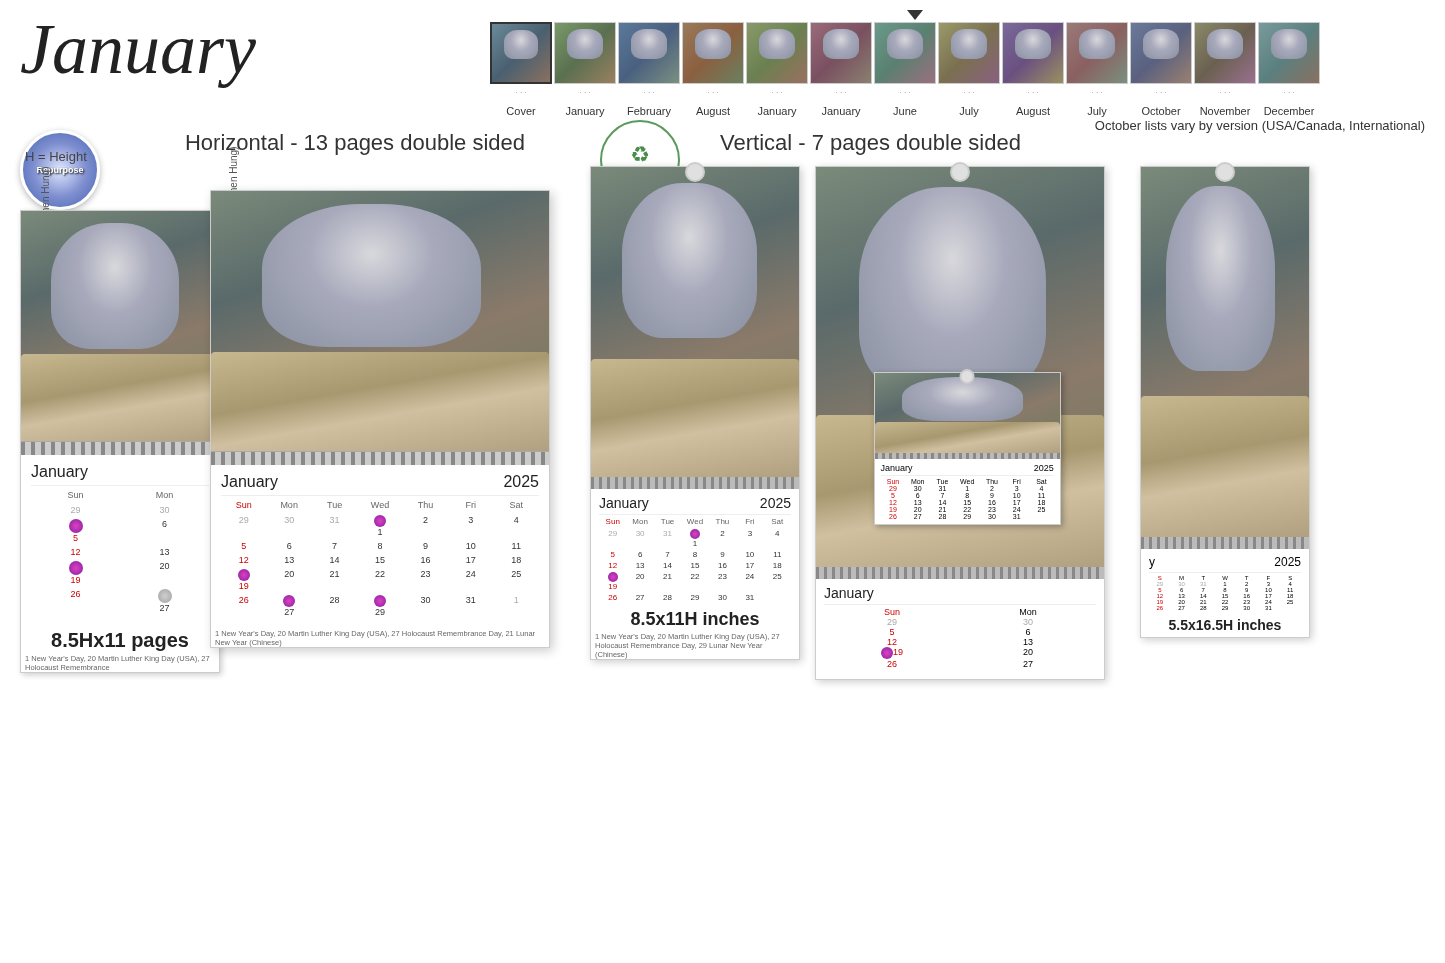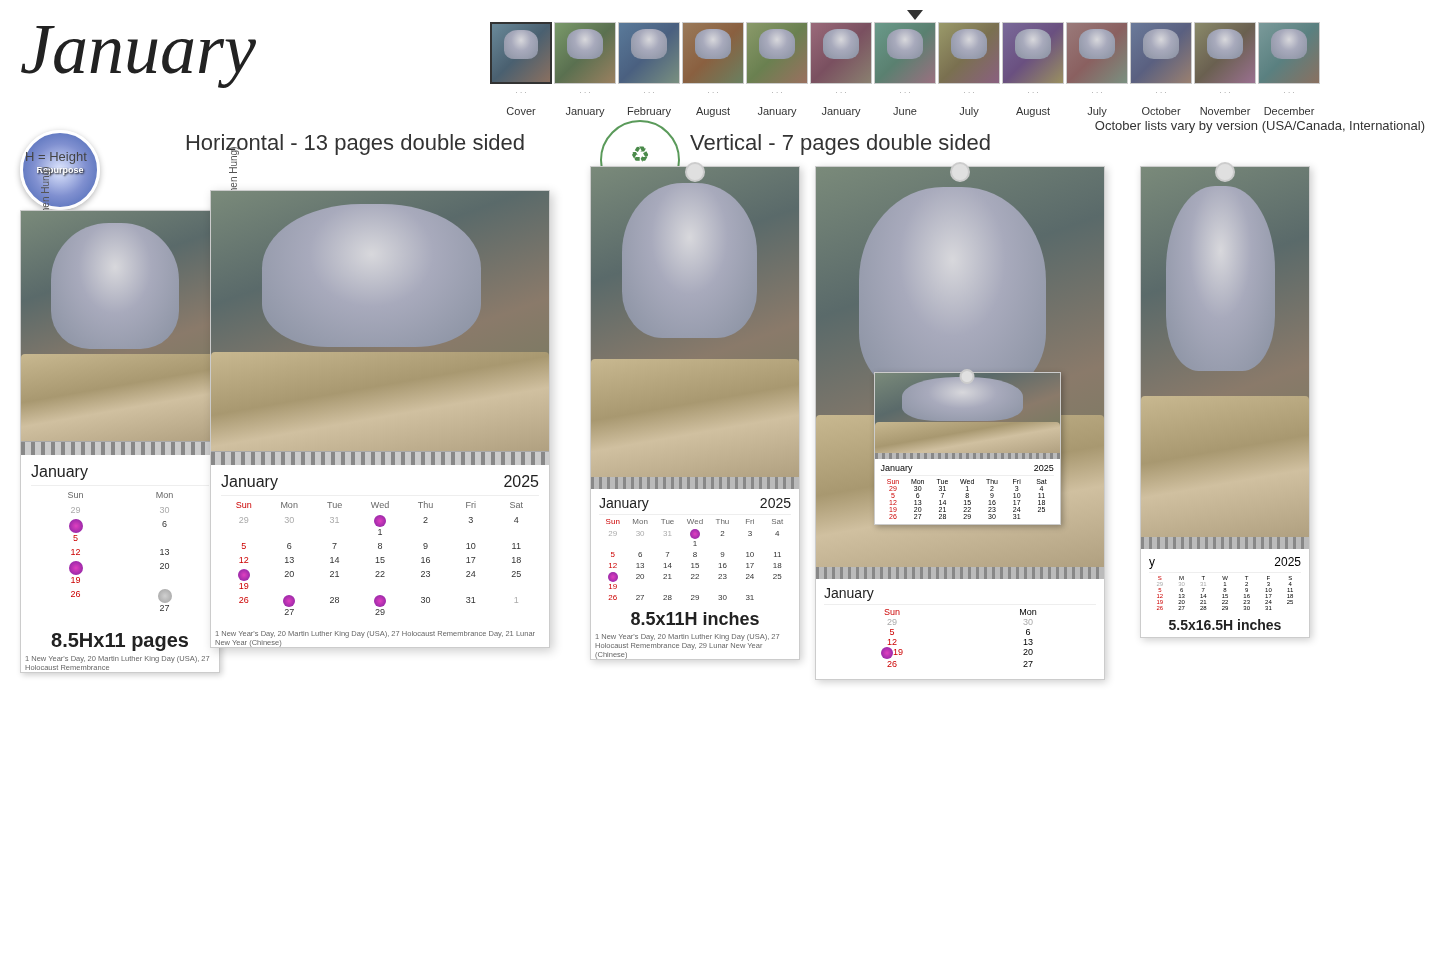--- a/index.html
+++ b/index.html
@@ -528,21 +528,21 @@
   <div class="h-equals" style="position:absolute; bottom:0; left:15px;">H = Height</div>
 </div>
 
 <div class="vertical-section">
   <div style="position:relative; padding-left:100px; display:flex; align-items:center; gap:20px; margin-bottom:10px;">
 
     <div style="position:absolute; left:10px; top:-10px; width:80px; height:80px; border-radius:50%; background:white; border:2px solid #5a9a5a; display:flex; flex-direction:column; align-items:center; justify-content:center;">
       <div style="color:#4a8a4a; font-size:22px;">♻</div>
       <div style="font-size:9px; color:#4a8a4a; text-align:center;">Ecological</div>
     </div>
-    <div class="section-title-vert" style="">Vertical - 7 pages double sided</div>
+    <div class="section-title-vert" style="margin-left:30px;">Vertical - 7 pages double sided</div>
   </div>
 
   <div style="display:flex; gap:15px; align-items:flex-start; margin-top:10px; position:relative;">
 
     <div style="position:relative; flex:0 0 auto; width:210px;">
       <div style="position:relative; background:white; border:1px solid #ccc; box-shadow:2px 2px 8px rgba(0,0,0,0.2);">
         <div class="hanging-hole"></div>
         <div class="vcal-image" style="height:310px;">
           <div style="position:absolute;top:0;left:0;right:0;bottom:0;background:linear-gradient(160deg,#7a8a7a 0%,#5a6a6a 30%,#8a7a6a 60%,#6a7a5a 100%);"></div>
           <div style="position:absolute;top:5%;left:15%;width:65%;height:50%;background:radial-gradient(ellipse at 50% 35%,#d8d8dc 0%,#a8aabc 40%,#8890a0 100%);border-radius:45% 45% 30% 30%;"></div>

